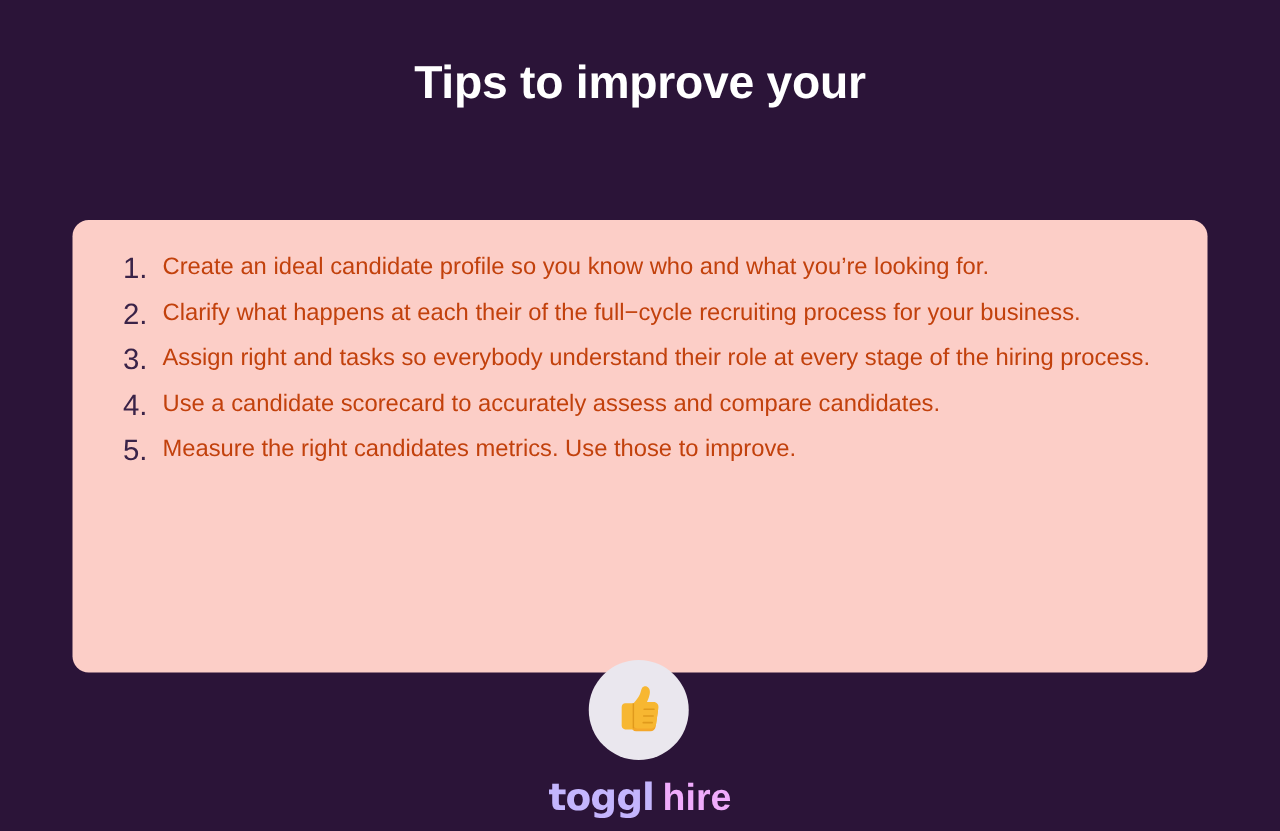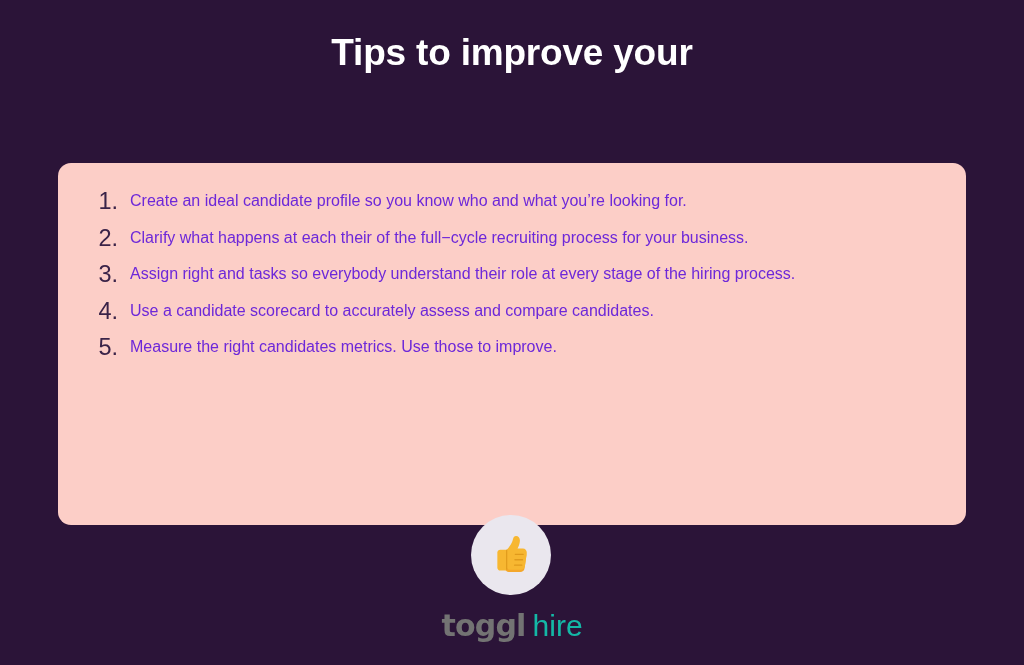--- a/index.html
+++ b/index.html
@@ -13,20 +13,21 @@
     font-family: "Liberation Sans", sans-serif;
     overflow: hidden;
     position: relative;
   }
 
   .poster {
     position: relative;
     width: 1024px;
     height: 529px;
     box-sizing: border-box;
+    margin-top: 13px;
   }
 
   
   .title-block {
     position: absolute;
     top: 30px;
     left: 0;
     width: 1024px;
     text-align: center;
   }
@@ -72,22 +73,22 @@
     flex: 0 0 auto;
     width: 38px;
     text-align: right;
     padding-right: 12px;
     color: #3A2348;
     font-size: 23.5px;
     line-height: 36.5px;
   }
   .tip-text {
     flex: 1 1 auto;
-    color: #6d28d9;
-    font-size: 16px;
+    color: #c2410c;
+    font-size: 19px;
     line-height: 36.5px;
   }
 
   
   .thumb-badge {
     position: absolute;
     left: 471px;
     top: 515px;
     width: 80px;
     height: 80px;
@@ -109,30 +110,30 @@
   
   .logo {
     position: absolute;
     left: 0;
     top: 608px;
     width: 1024px;
     text-align: center;
     white-space: nowrap;
   }
   .logo-toggl {
-    color: #737373;
+    color: #c4b5fd;
     font-family: "DejaVu Sans", sans-serif;
     font-weight: bold;
     font-size: 30px;
     letter-spacing: -0.8px;
   }
   .logo-hire {
-    color: #14b8a6;
+    color: #f0abfc;
     font-family: "Liberation Sans", sans-serif;
-    font-weight: normal;
+    font-weight: bold;
     font-size: 30px;
     letter-spacing: 0px;
     margin-left: 7px;
   }
 </style>
 </head>
 <body>
 
 <div class="poster">
 

